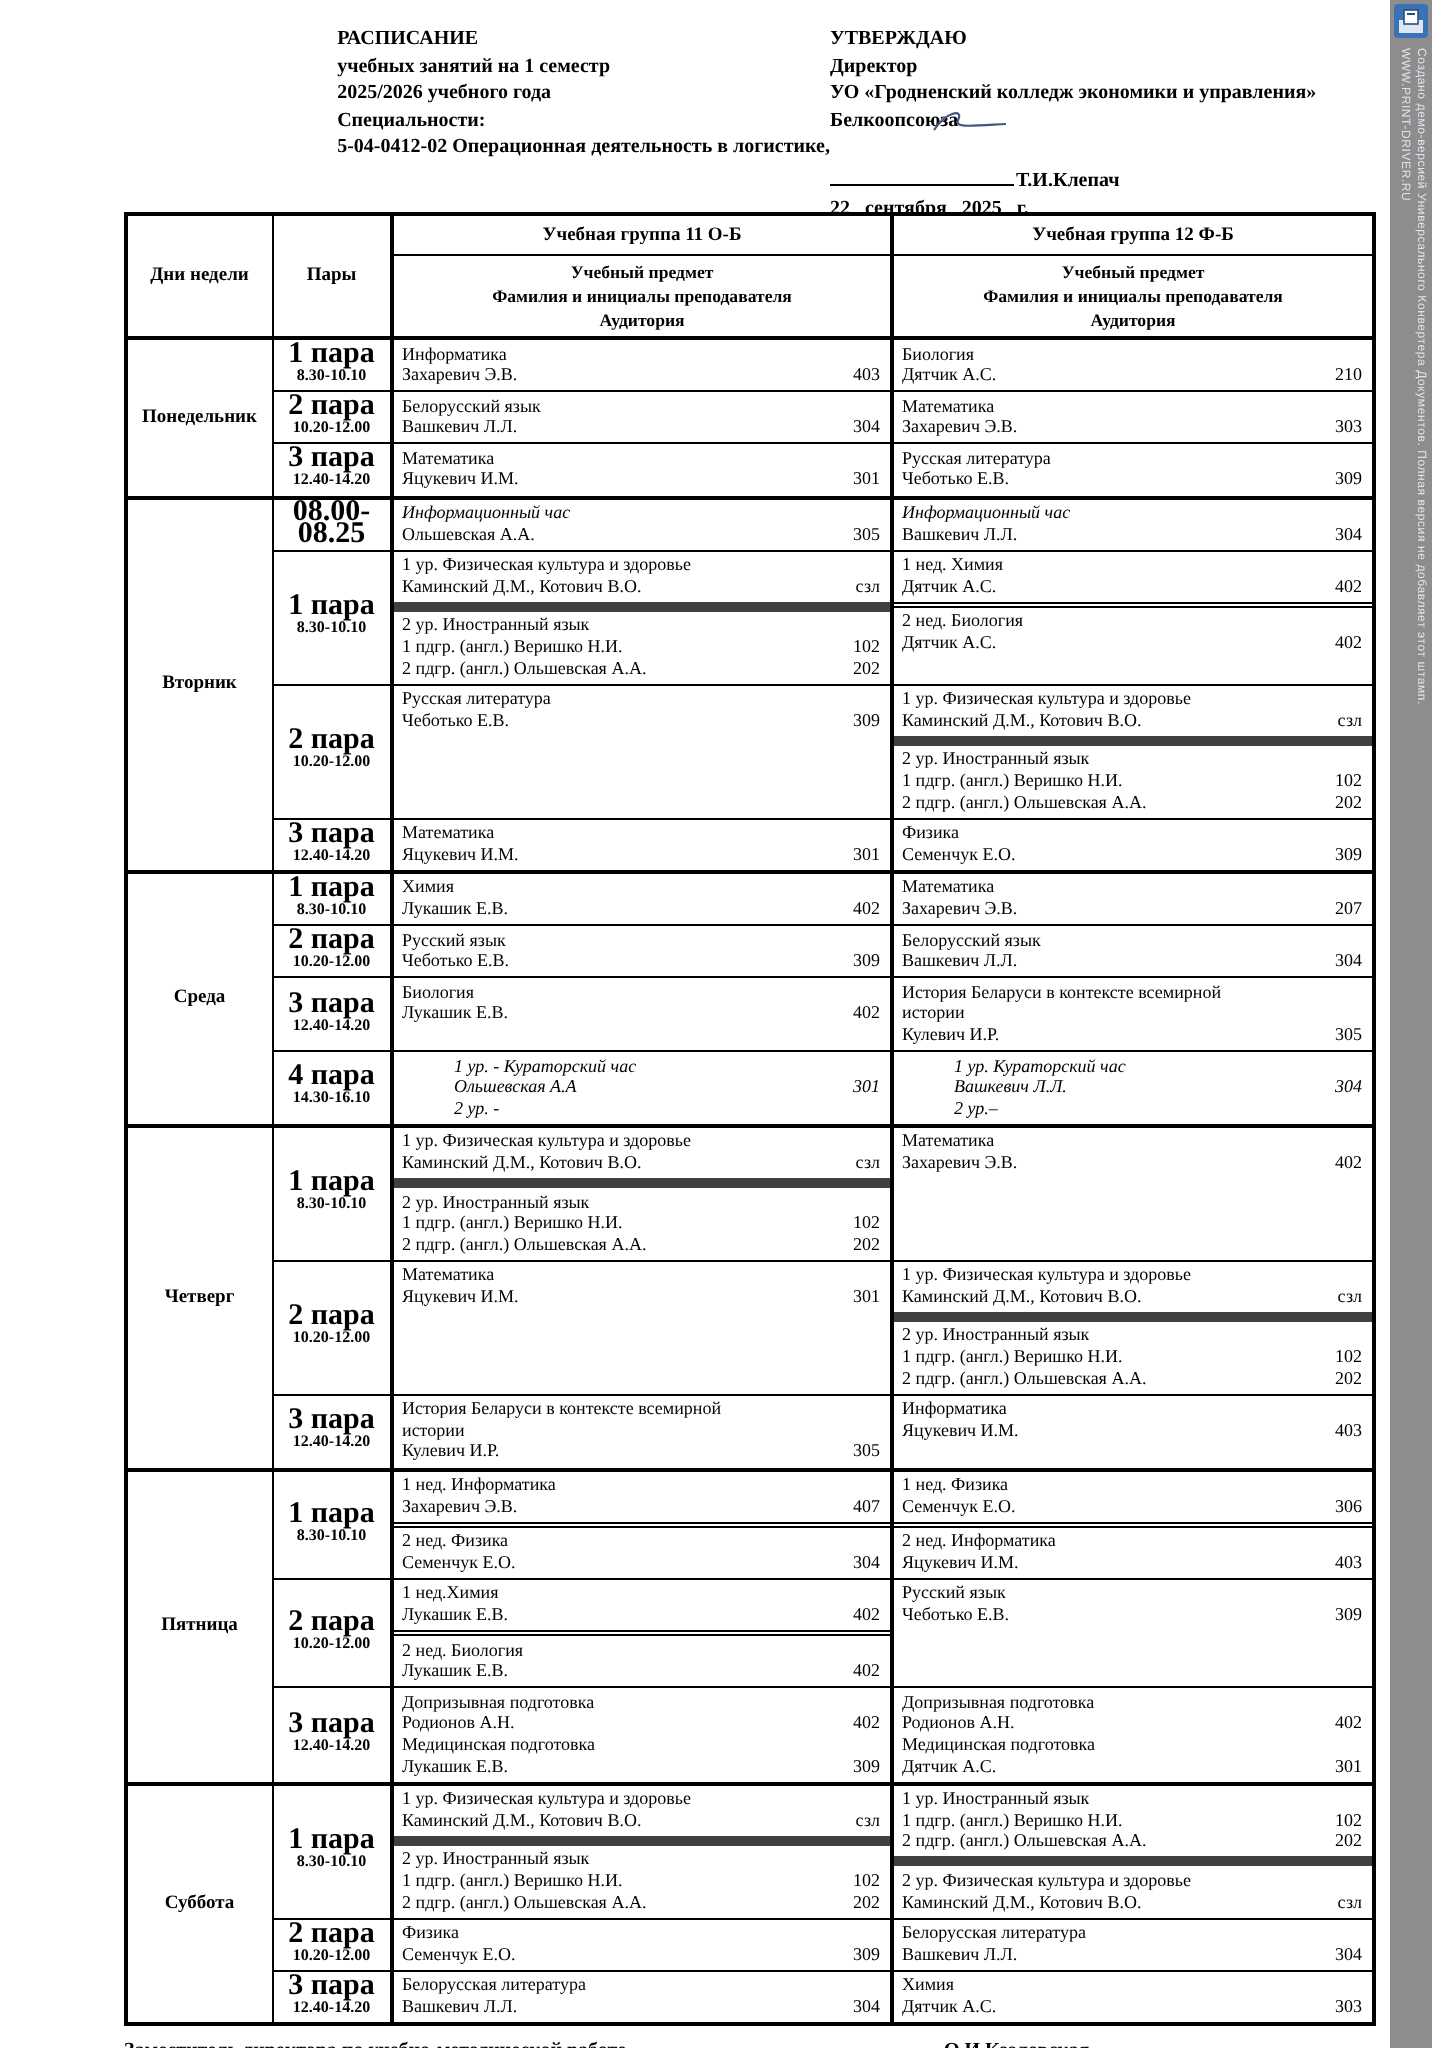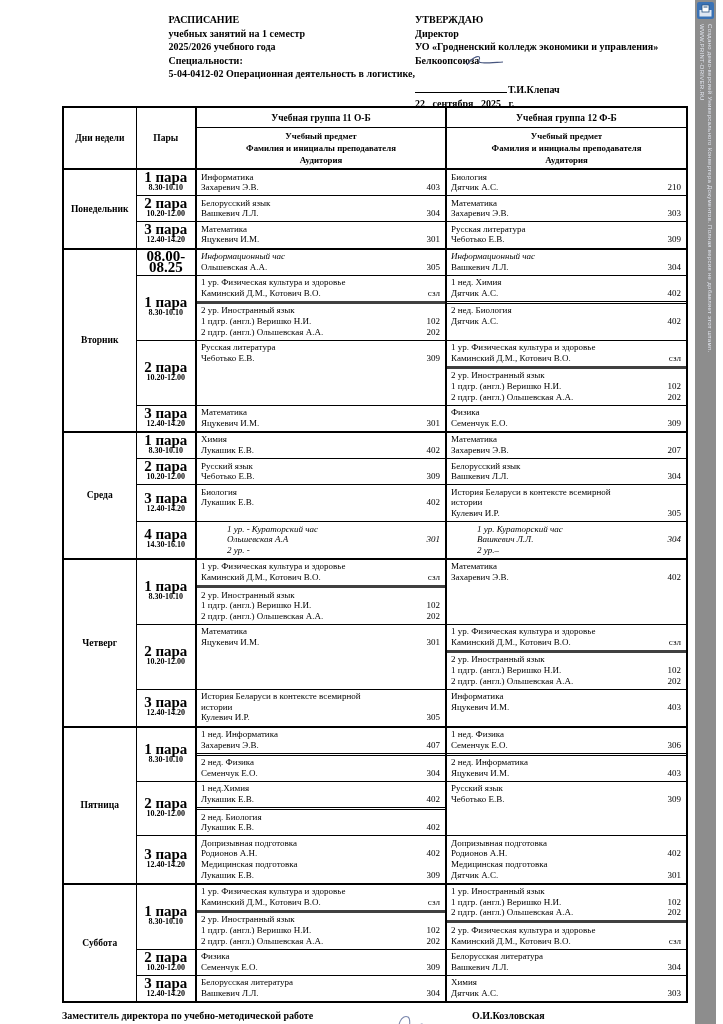--- a/index.html
+++ b/index.html
@@ -24,21 +24,21 @@
   .h-sub div{font-size:8.8px;line-height:12px;font-weight:bold;}
   td.g1,th.g1{border-left:2px solid #000;}
   td.g2,th.g2{border-left:2.5px solid #000;}
   tr.day-start td{border-top:2.5px solid #000;}
   td.day{text-align:center;vertical-align:middle;font-weight:bold;font-size:9.5px;}
   td.pairs{text-align:center;vertical-align:middle;}
   .p1{font-size:15px;font-weight:bold;line-height:11px;}
   .p2{font-size:8px;font-weight:bold;line-height:10px;}
   td.lesson{vertical-align:top;font-size:9px;}
   .blk{padding:1.5px 5px 2.5px 4px;}
-  .blk.sep-s{border-bottom:3px solid #404040;}
+  .blk.sep-s{border-bottom:5px solid #404040;}
   .blk.sep-d{border-bottom:3px double #000;}
   .blk.it{font-style:italic;padding-left:30px;}
   .ln{display:flex;justify-content:space-between;line-height:10.6px;}
   .ln.it{font-style:italic;}
   .ln .r{flex:none;padding-left:3px;}
   
   .footer{display:flex;margin-top:7px;position:relative;align-items:flex-start;}
   .footer .pos{width:372px;font-weight:bold;font-size:10px;}
   .footer .name{margin-left:38px;font-weight:bold;font-size:10px;}
   .sig-bottom{position:absolute;left:330px;top:0px;}

